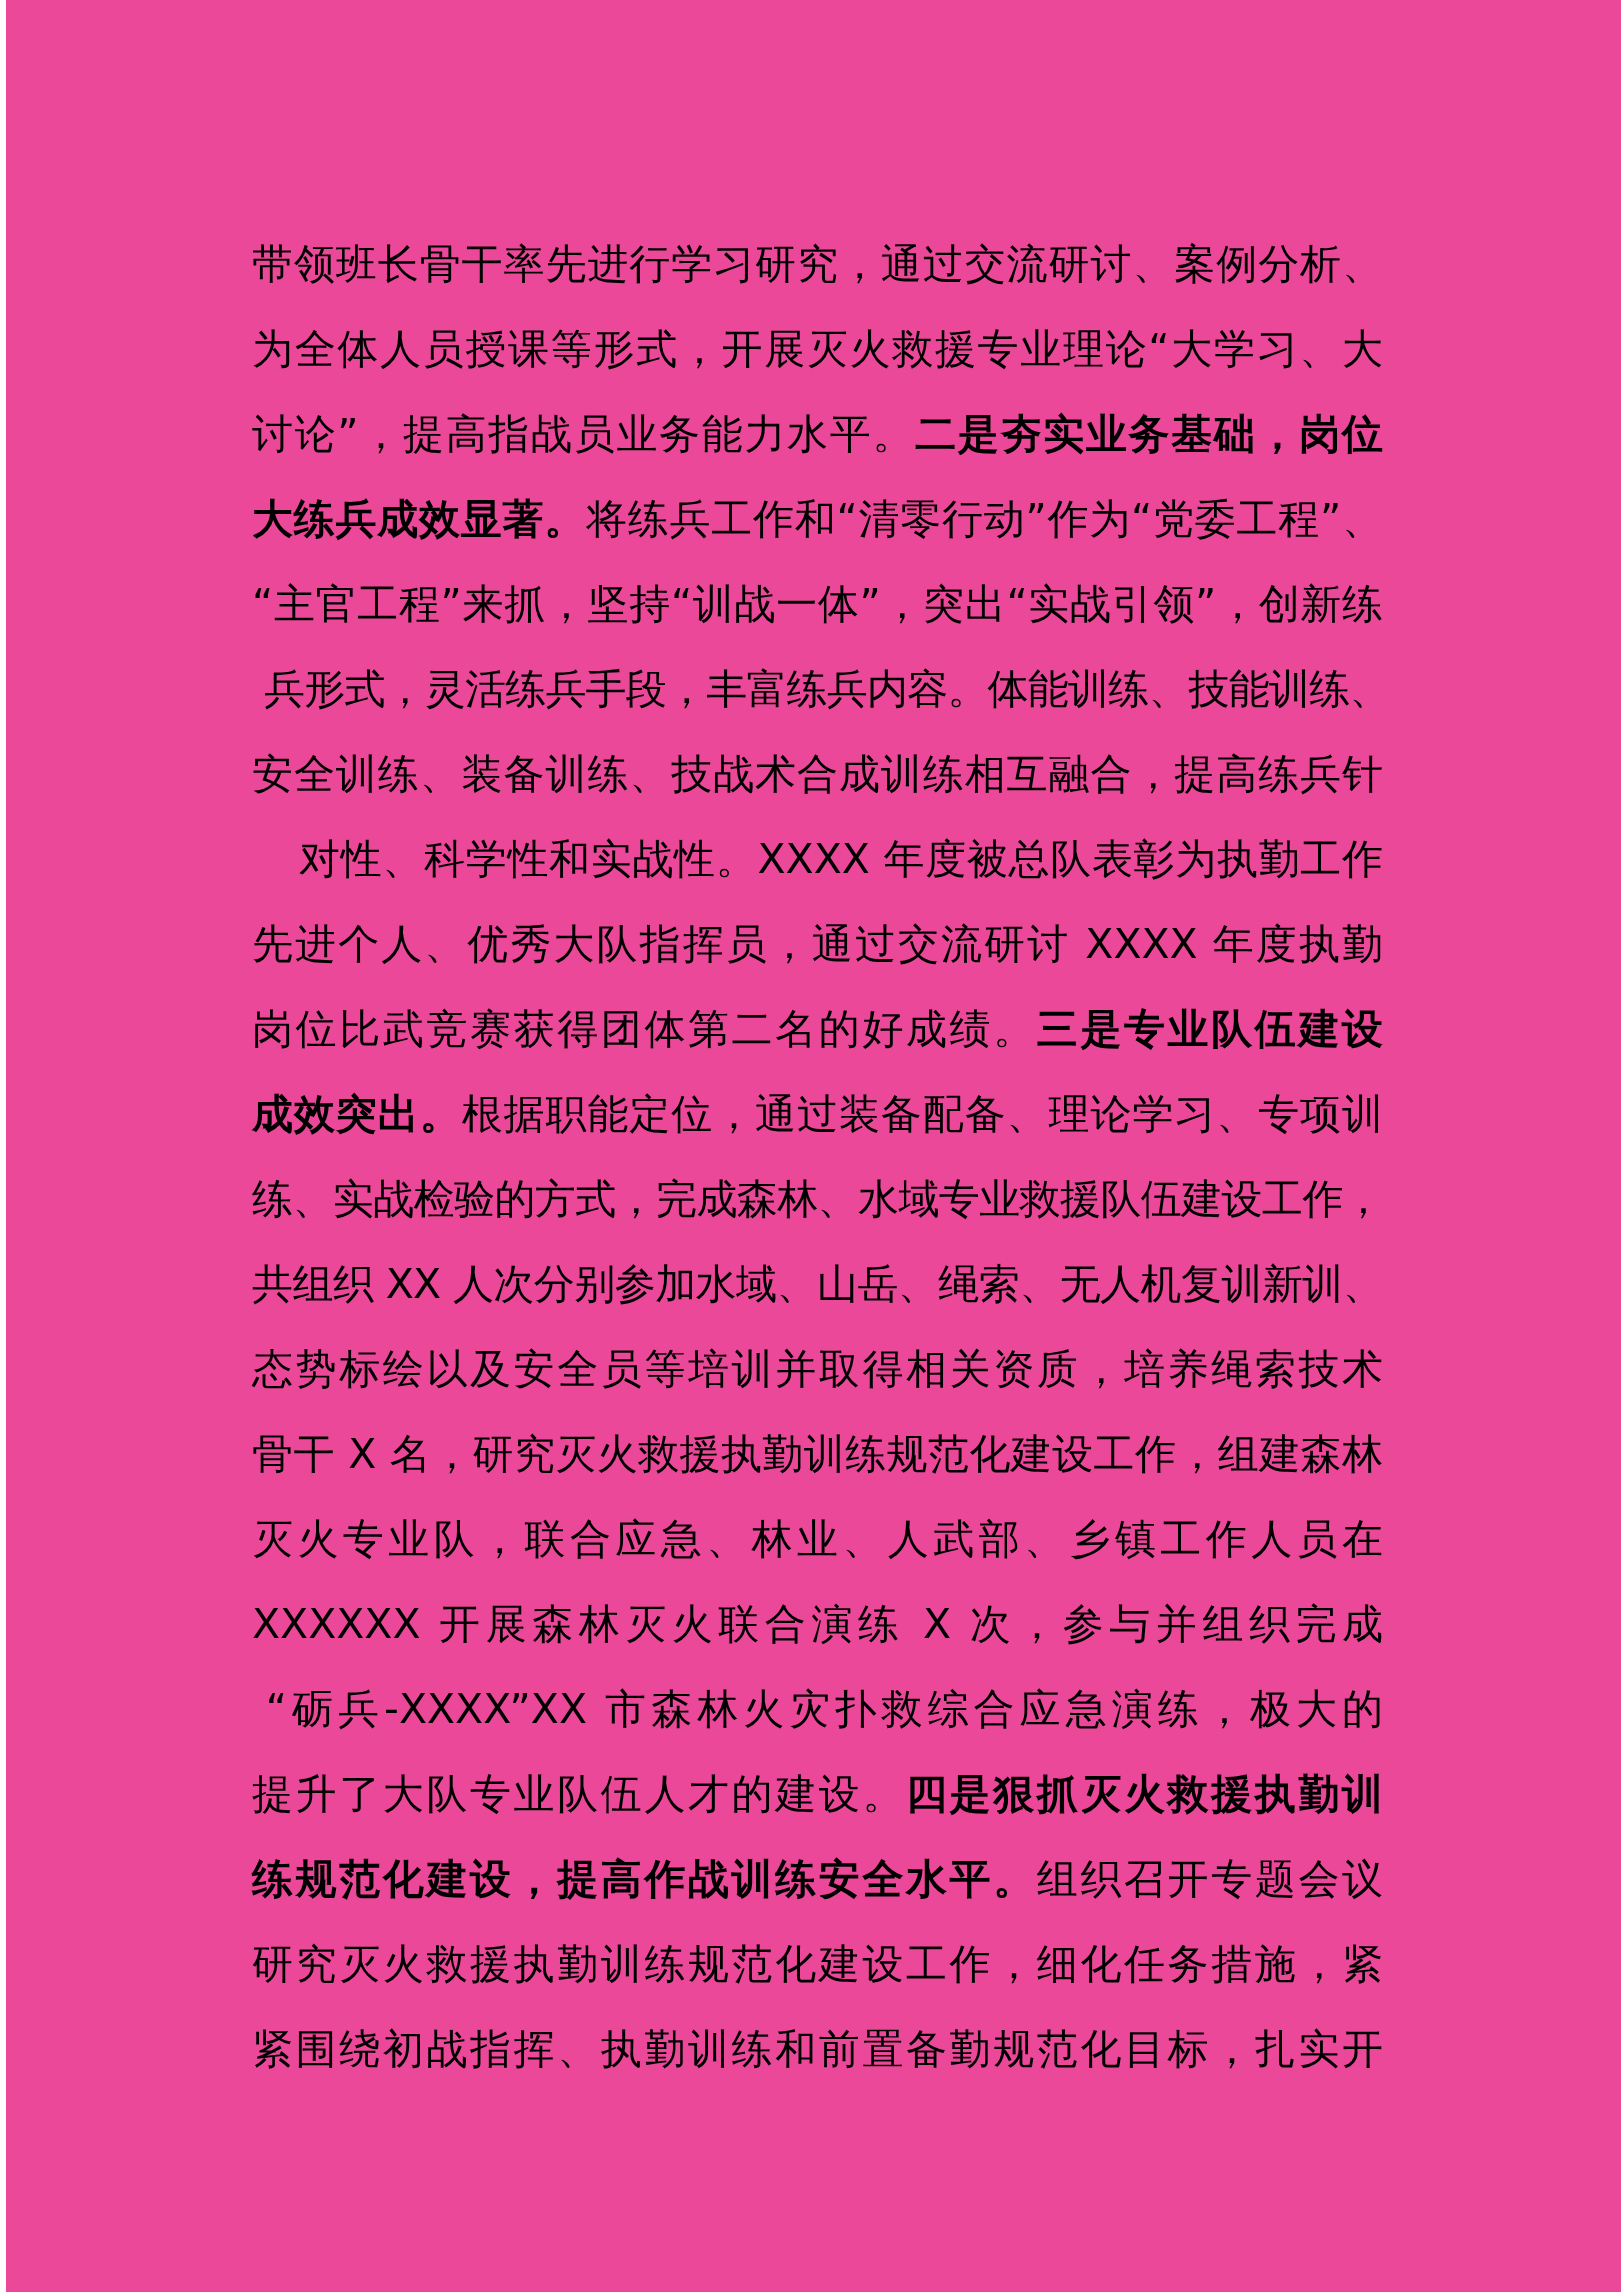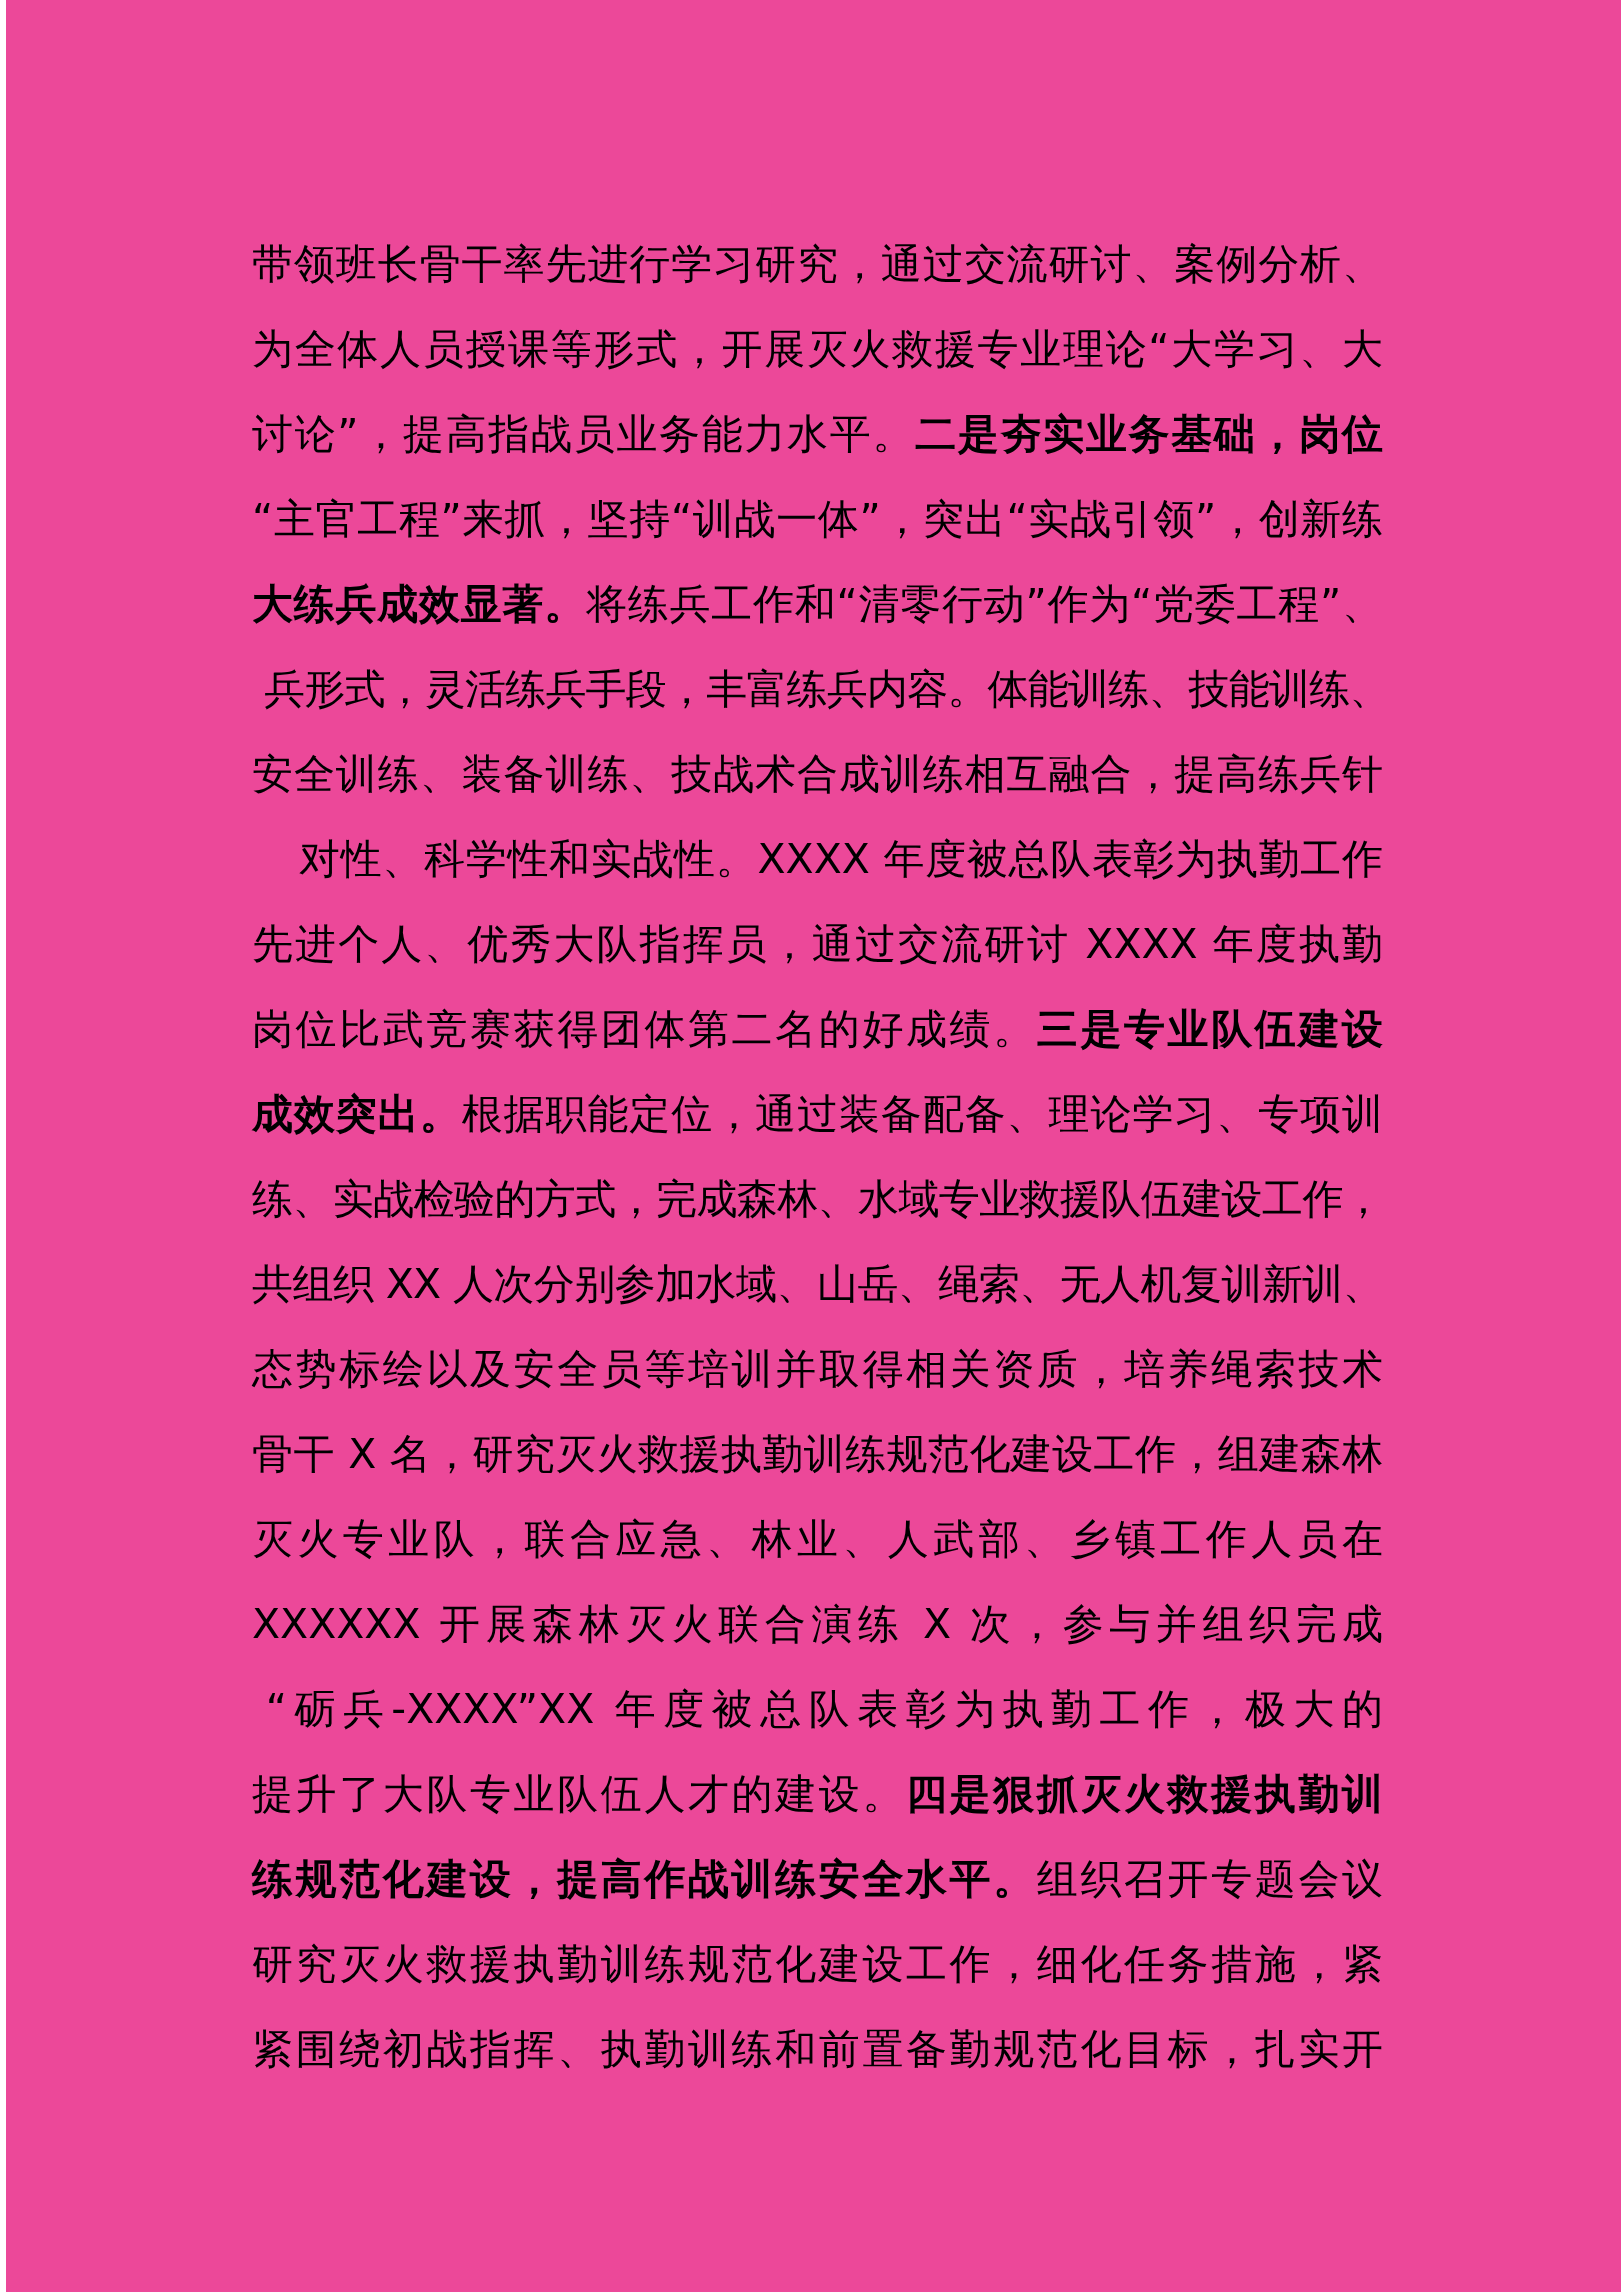--- a/index.html
+++ b/index.html
@@ -46,34 +46,34 @@
     .seg.bold { font-weight: bold; }
   </style>
 </head>
 <body>
 
 <div class="page">
   <div class="body-text">
     <span class="line" style="letter-spacing: 0px;"><span class="seg">带领班长骨干率先进行学习研究，通过交流研讨、案例分析、</span></span>
     <span class="line" style="letter-spacing: 0px;"><span class="seg">为全体人员授课等形式，开展灭火救援专业理论“大学习、大</span></span>
     <span class="line" style="letter-spacing: 0px;"><span class="seg">讨论”，提高指战员业务能力水平。</span><span class="seg bold">二是夯实业务基础，岗位</span></span>
+    <span class="line" style="letter-spacing: 0px;"><span class="seg bold">大练兵成效显著。</span><span class="seg">将练兵工作和“清零行动”作为“党委工程”、</span></span>
     <span class="line" style="letter-spacing: 0px;"><span class="seg">“主官工程”来抓，坚持“训战一体”，突出“实战引领”，创新练</span></span>
-    <span class="line" style="letter-spacing: 0px;"><span class="seg bold">大练兵成效显著。</span><span class="seg">将练兵工作和“清零行动”作为“党委工程”、</span></span>
     <span class="line" style="letter-spacing: -0.8px; margin-left: 12px;"><span class="seg">兵形式，灵活练兵手段，丰富练兵内容。体能训练、技能训练、</span></span>
     <span class="line" style="letter-spacing: 0px;"><span class="seg">安全训练、装备训练、技战术合成训练相互融合，提高练兵针</span></span>
     <span class="line" style="letter-spacing: 0px; margin-left: 47px;"><span class="seg">对性、科学性和实战性。XXXX 年度被总队表彰为执勤工作</span></span>
     <span class="line" style="letter-spacing: 0px;"><span class="seg">先进个人、优秀大队指挥员，通过交流研讨 XXXX 年度执勤</span></span>
     <span class="line" style="letter-spacing: 0px;"><span class="seg">岗位比武竞赛获得团体第二名的好成绩。</span><span class="seg bold">三是专业队伍建设</span></span>
     <span class="line" style="letter-spacing: 0px;"><span class="seg bold">成效突出。</span><span class="seg">根据职能定位，通过装备配备、理论学习、专项训</span></span>
     <span class="line" style="letter-spacing: -0.8px;"><span class="seg">练、实战检验的方式，完成森林、水域专业救援队伍建设工作，</span></span>
     <span class="line" style="letter-spacing: -0.8px;"><span class="seg">共组织 XX 人次分别参加水域、山岳、绳索、无人机复训新训、</span></span>
     <span class="line" style="letter-spacing: 0px;"><span class="seg">态势标绘以及安全员等培训并取得相关资质，培养绳索技术</span></span>
     <span class="line" style="letter-spacing: 0px;"><span class="seg">骨干 X 名，研究灭火救援执勤训练规范化建设工作，组建森林</span></span>
     <span class="line" style="letter-spacing: 0px;"><span class="seg">灭火专业队，联合应急、林业、人武部、乡镇工作人员在</span></span>
     <span class="line" style="letter-spacing: 0px;"><span class="seg">XXXXXX 开展森林灭火联合演练 X 次，参与并组织完成</span></span>
-    <span class="line indent-small" style="letter-spacing: 0px;"><span class="seg">“砺兵-XXXX”XX 年度被总队表彰为执勤工作，极大的</span></span>
+    <span class="line indent-small" style="letter-spacing: 0px;"><span class="seg">“砺兵-XXXX”XX 市森林火灾扑救综合应急演练，极大的</span></span>
     <span class="line" style="letter-spacing: 0px;"><span class="seg">提升了大队专业队伍人才的建设。</span><span class="seg bold">四是狠抓灭火救援执勤训</span></span>
     <span class="line" style="letter-spacing: 0px;"><span class="seg bold">练规范化建设，提高作战训练安全水平。</span><span class="seg">组织召开专题会议</span></span>
     <span class="line" style="letter-spacing: 0px;"><span class="seg">研究灭火救援执勤训练规范化建设工作，细化任务措施，紧</span></span>
     <span class="line" style="letter-spacing: 0px;"><span class="seg">紧围绕初战指挥、执勤训练和前置备勤规范化目标，扎实开</span></span>
   </div>
 </div>
 
 
 </body></html>

